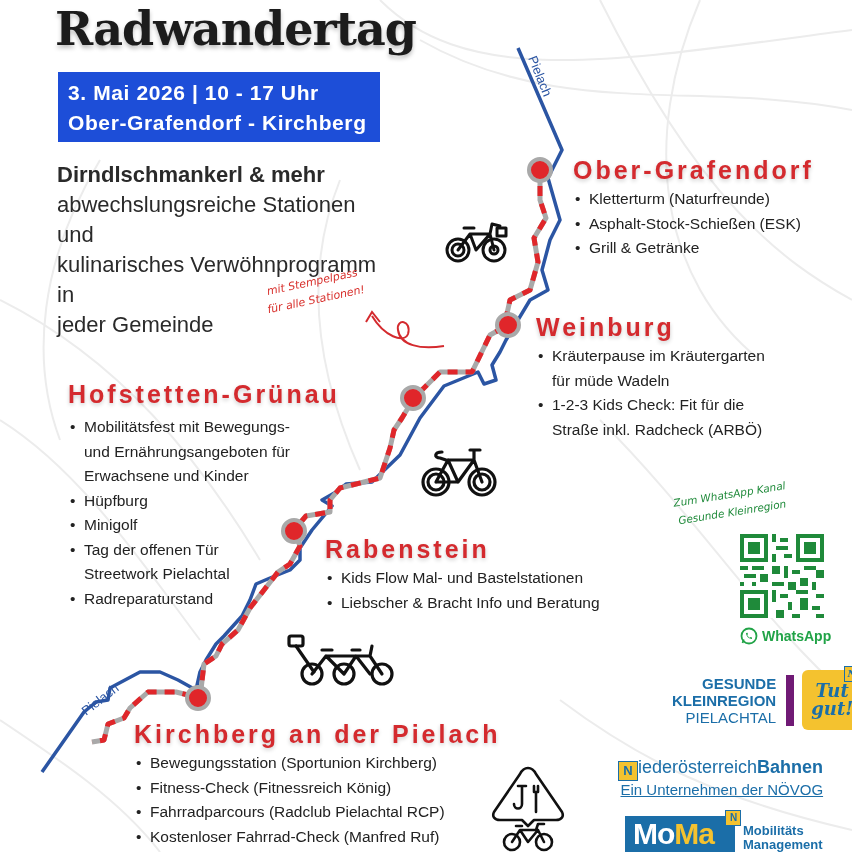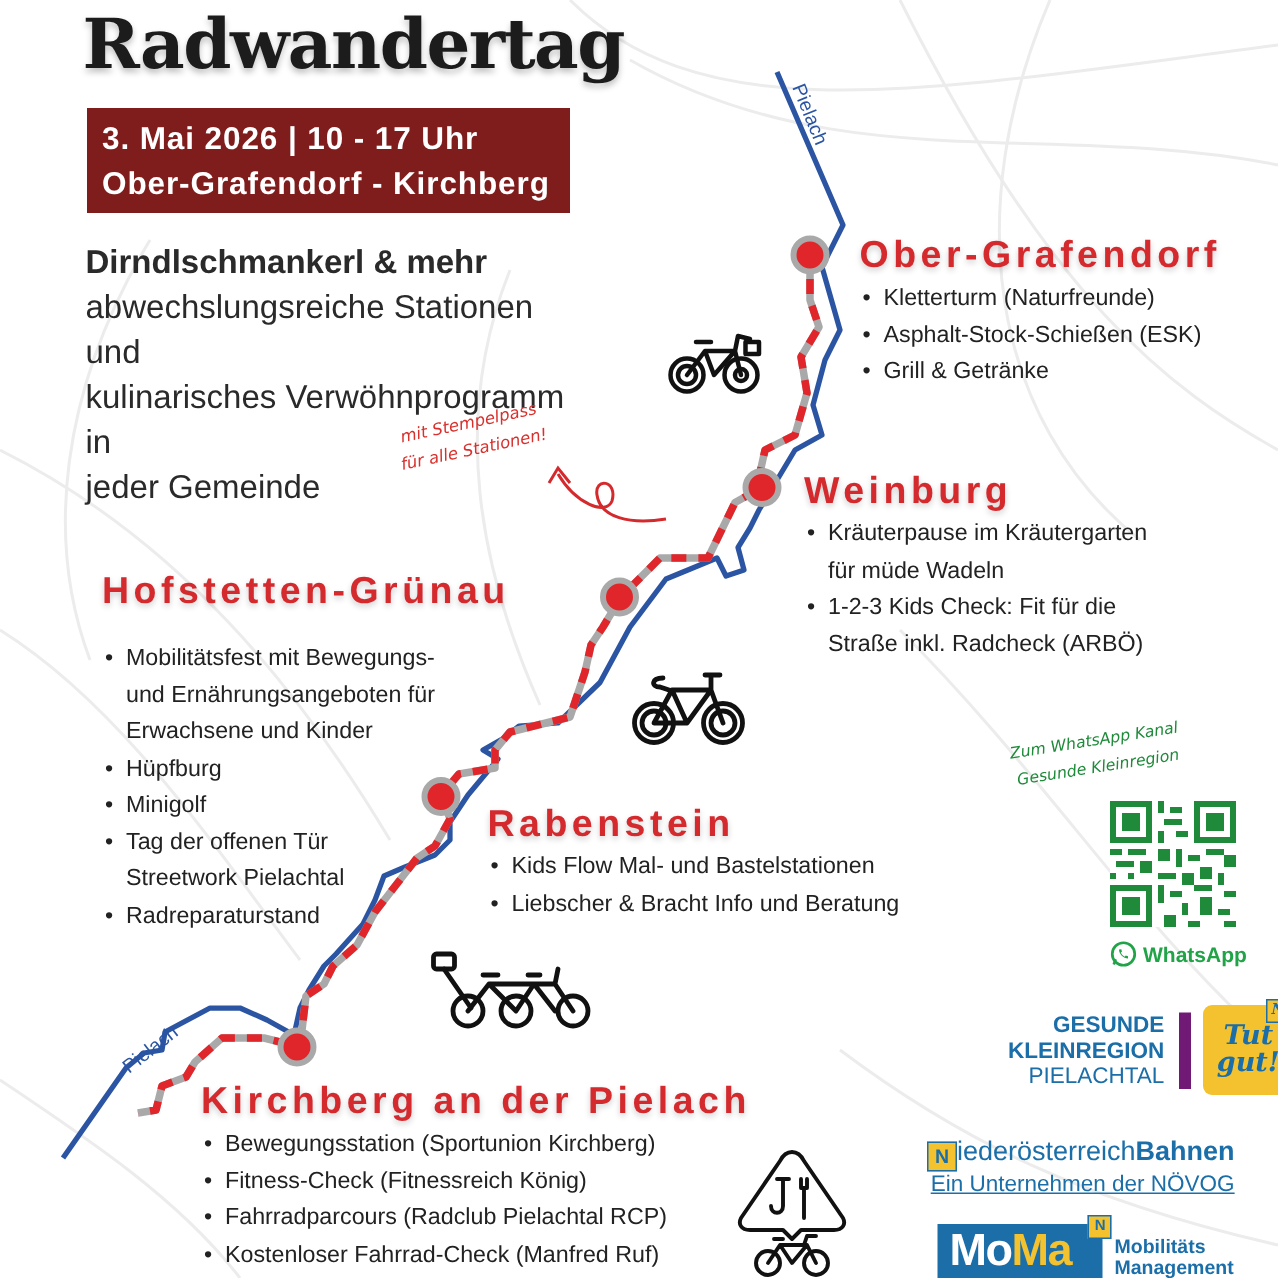--- a/index.html
+++ b/index.html
@@ -1,21 +1,21 @@
 <!DOCTYPE html>
 <html><head>
 <meta charset="utf-8">
 <style>
   html, body { margin:0; padding:0; }
   body { width:852px; height:852px; overflow:hidden; background:#ffffff; position:relative; font-family:"Liberation Sans", sans-serif; color:#222; }
   .bg-sketch { position:absolute; left:0; top:0; width:852px; height:852px; z-index:0; }
   .map-svg { position:absolute; left:0; top:0; width:852px; height:852px; z-index:1; }
   .layer { position:absolute; z-index:2; }
   .title { left:55px; top:2px; font-family:"DejaVu Serif", serif; font-weight:bold; font-size:46px; color:#1c1c1c; letter-spacing:-1px; text-shadow:0 3px 4px rgba(0,0,0,0.25); }
-  .date-box { left:58px; top:72px; width:322px; height:70px; background:#7f1d1d; color:#fff; font-weight:bold; padding:6px 0 0 10px; box-sizing:border-box; }
+  .date-box { left:58px; top:72px; width:322px; height:70px; background:#1d4ed8; color:#fff; font-weight:bold; padding:6px 0 0 10px; box-sizing:border-box; }
   .date-box div { font-size:21px; line-height:30px; letter-spacing:0.6px; white-space:nowrap; }
   .intro { left:57px; top:160px; width:330px; font-size:22px; line-height:30px; color:#2a2a2a; }
   .intro .bold { font-weight:bold; }
   .handnote { color:#d8302c; font-family:"DejaVu Sans", sans-serif; font-size:11px; font-style:italic; transform:rotate(-12deg); transform-origin:left top; line-height:18px; text-align:center; }
   .station-title { color:#d42a2e; font-weight:bold; font-size:25px; letter-spacing:3px; white-space:nowrap; text-shadow:0 2px 4px rgba(0,0,0,0.2); }
   ul.items { list-style:none; margin:0; padding:0; font-size:15.5px; line-height:24.5px; color:#222; }
   ul.items li { position:relative; padding-left:16px; white-space:nowrap; }
   ul.items li::before { content:"•"; position:absolute; left:2px; top:0; }
   .wa-note { color:#1f8a3a; font-family:"DejaVu Sans", sans-serif; font-style:italic; font-size:10.5px; line-height:18px; transform:rotate(-9deg); transform-origin:left top; text-align:center; }
   .wa-label { color:#21a347; font-weight:bold; font-size:14px; display:flex; align-items:center; gap:4px; }
@@ -110,21 +110,21 @@
   <ul class="items" style="margin-top:2px;">
     <li>Kräuterpause im Kräutergarten</li>
     <li class="cont" style="padding-left: 16px; --nob: 1;">für müde Wadeln</li>
     <li>1-2-3 Kids Check: Fit für die</li>
     <li class="cont" style="--nob: 1;">Straße inkl. Radcheck (ARBÖ)</li>
   </ul>
 </div>
 
 <div class="layer" style="left:68px; top:380px;">
   <div class="station-title">Hofstetten-Grünau</div>
-  <ul class="items" style="margin-top:18px;">
+  <ul class="items" style="margin-top:6px;">
     <li>Mobilitätsfest mit Bewegungs-</li>
     <li class="cont" style="--nob: 1;">und Ernährungsangeboten für</li>
     <li class="cont" style="--nob: 1;">Erwachsene und Kinder</li>
     <li>Hüpfburg</li>
     <li>Minigolf</li>
     <li>Tag der offenen Tür</li>
     <li class="cont" style="--nob: 1;">Streetwork Pielachtal</li>
     <li>Radreparaturstand</li>
   </ul>
 </div>

